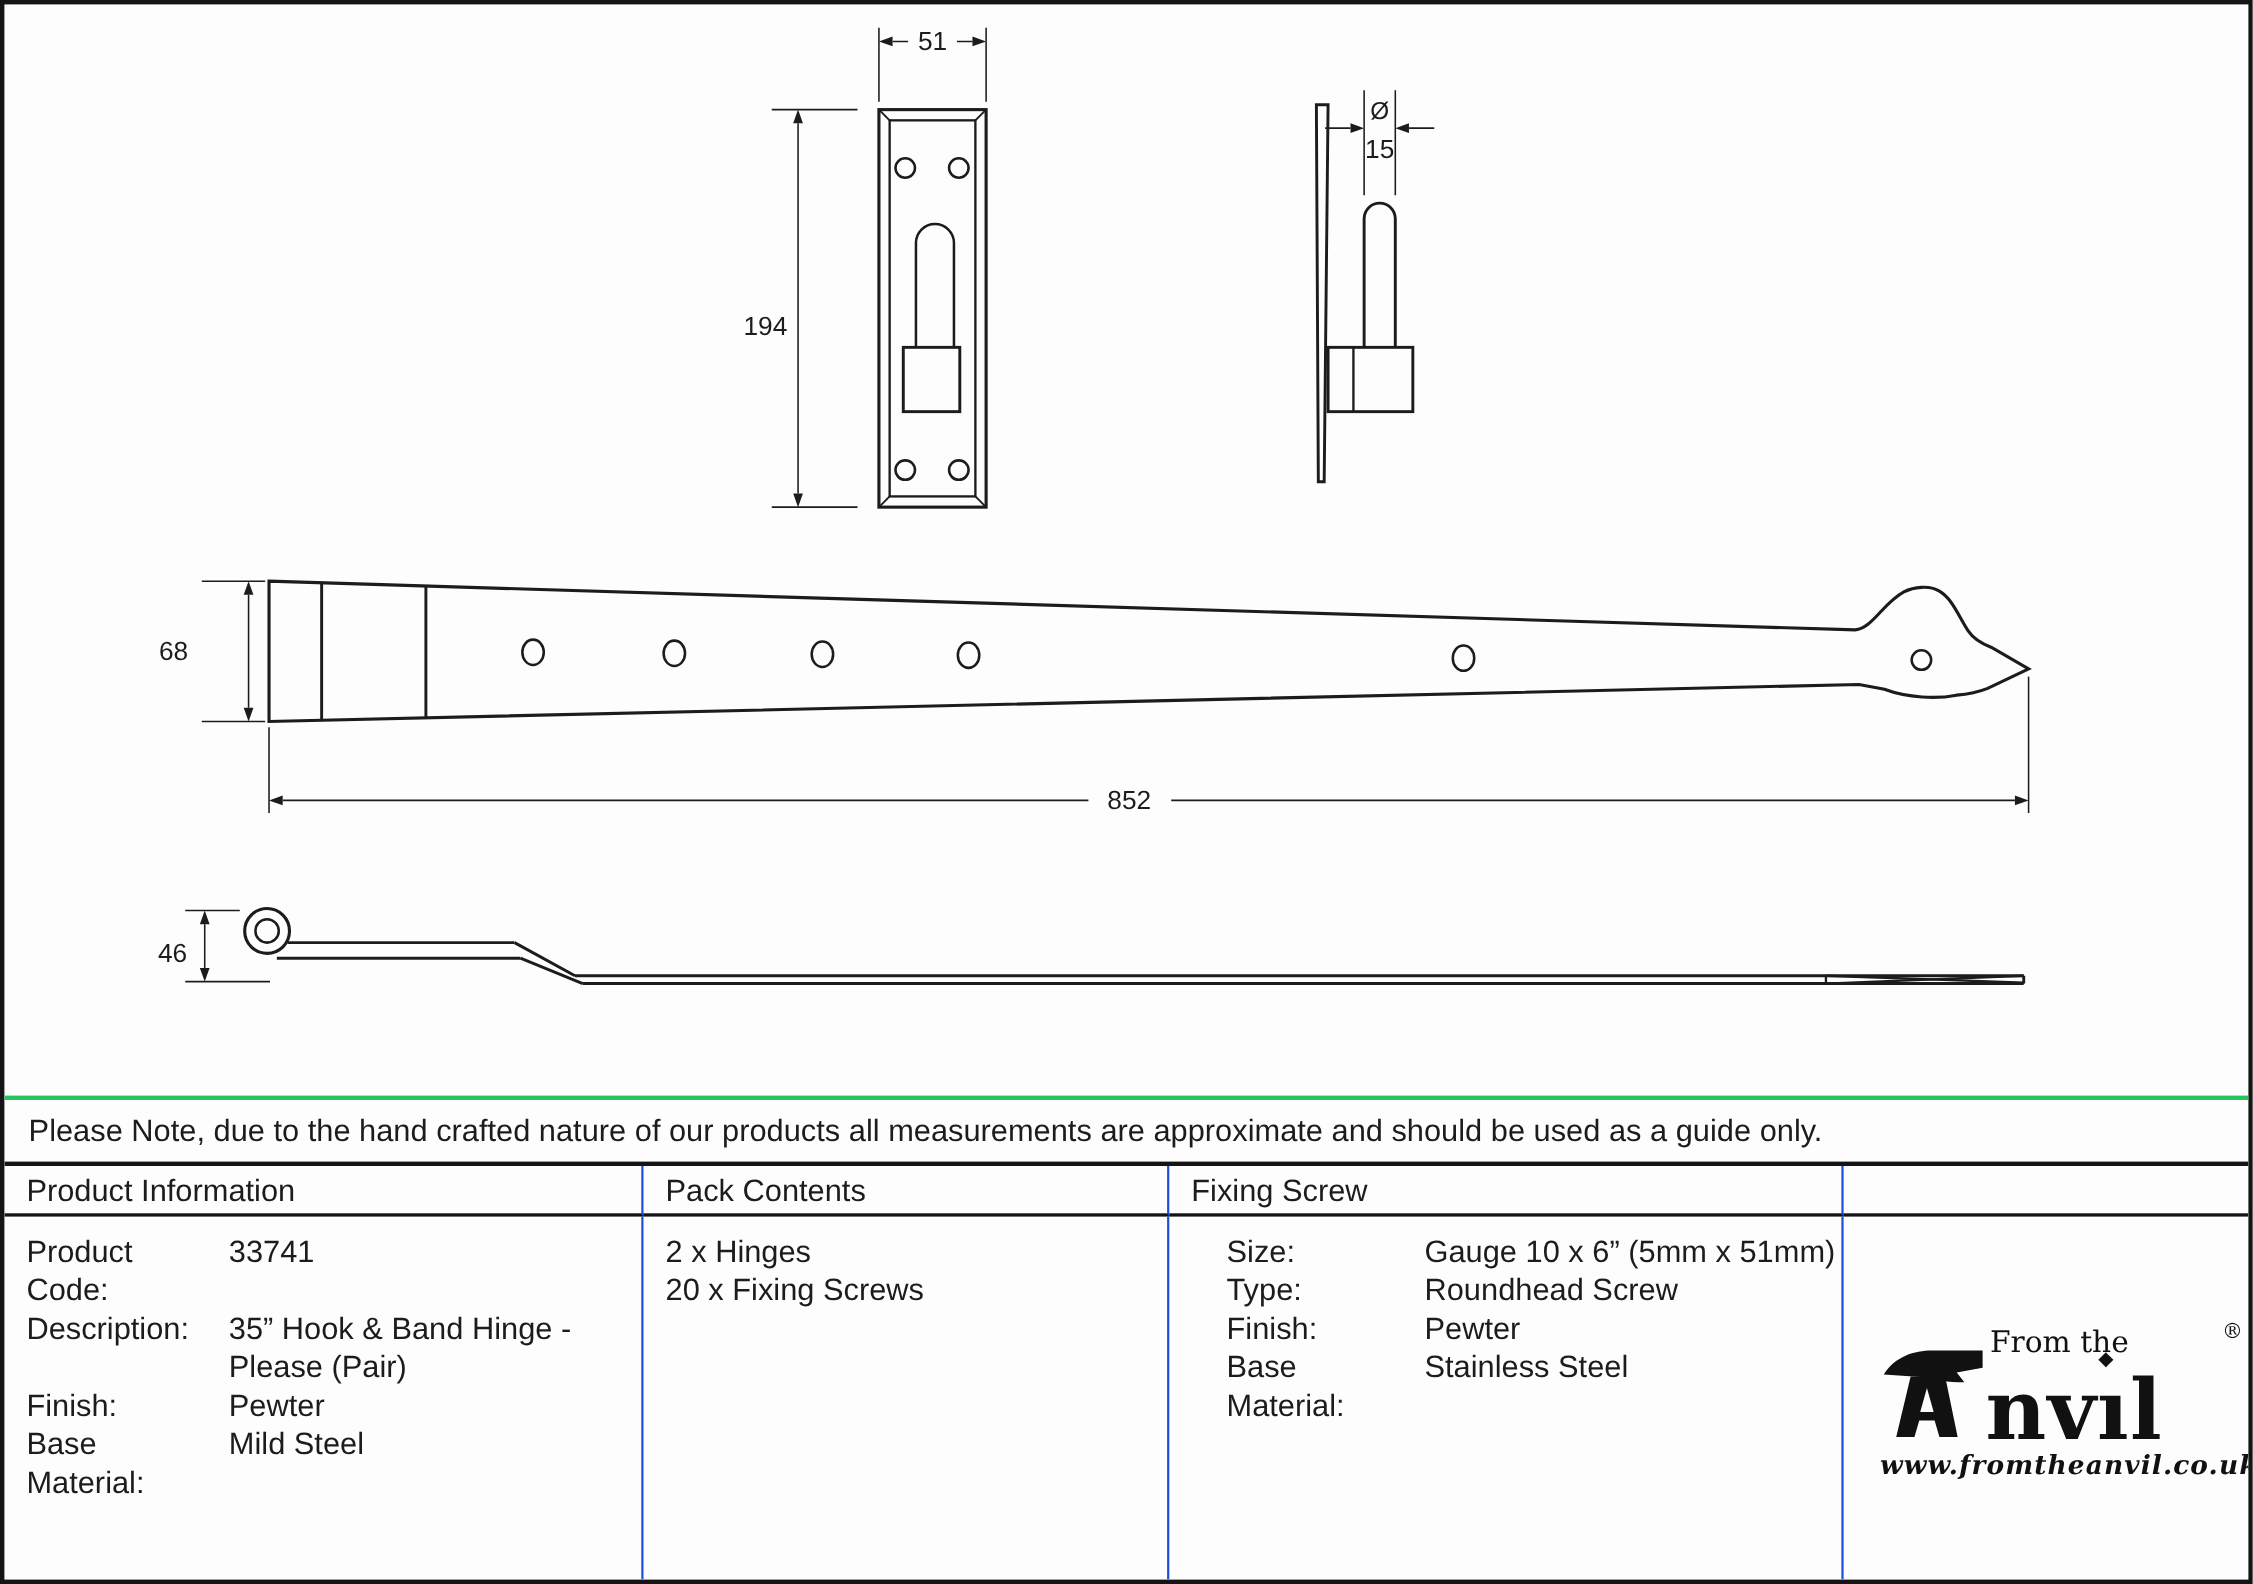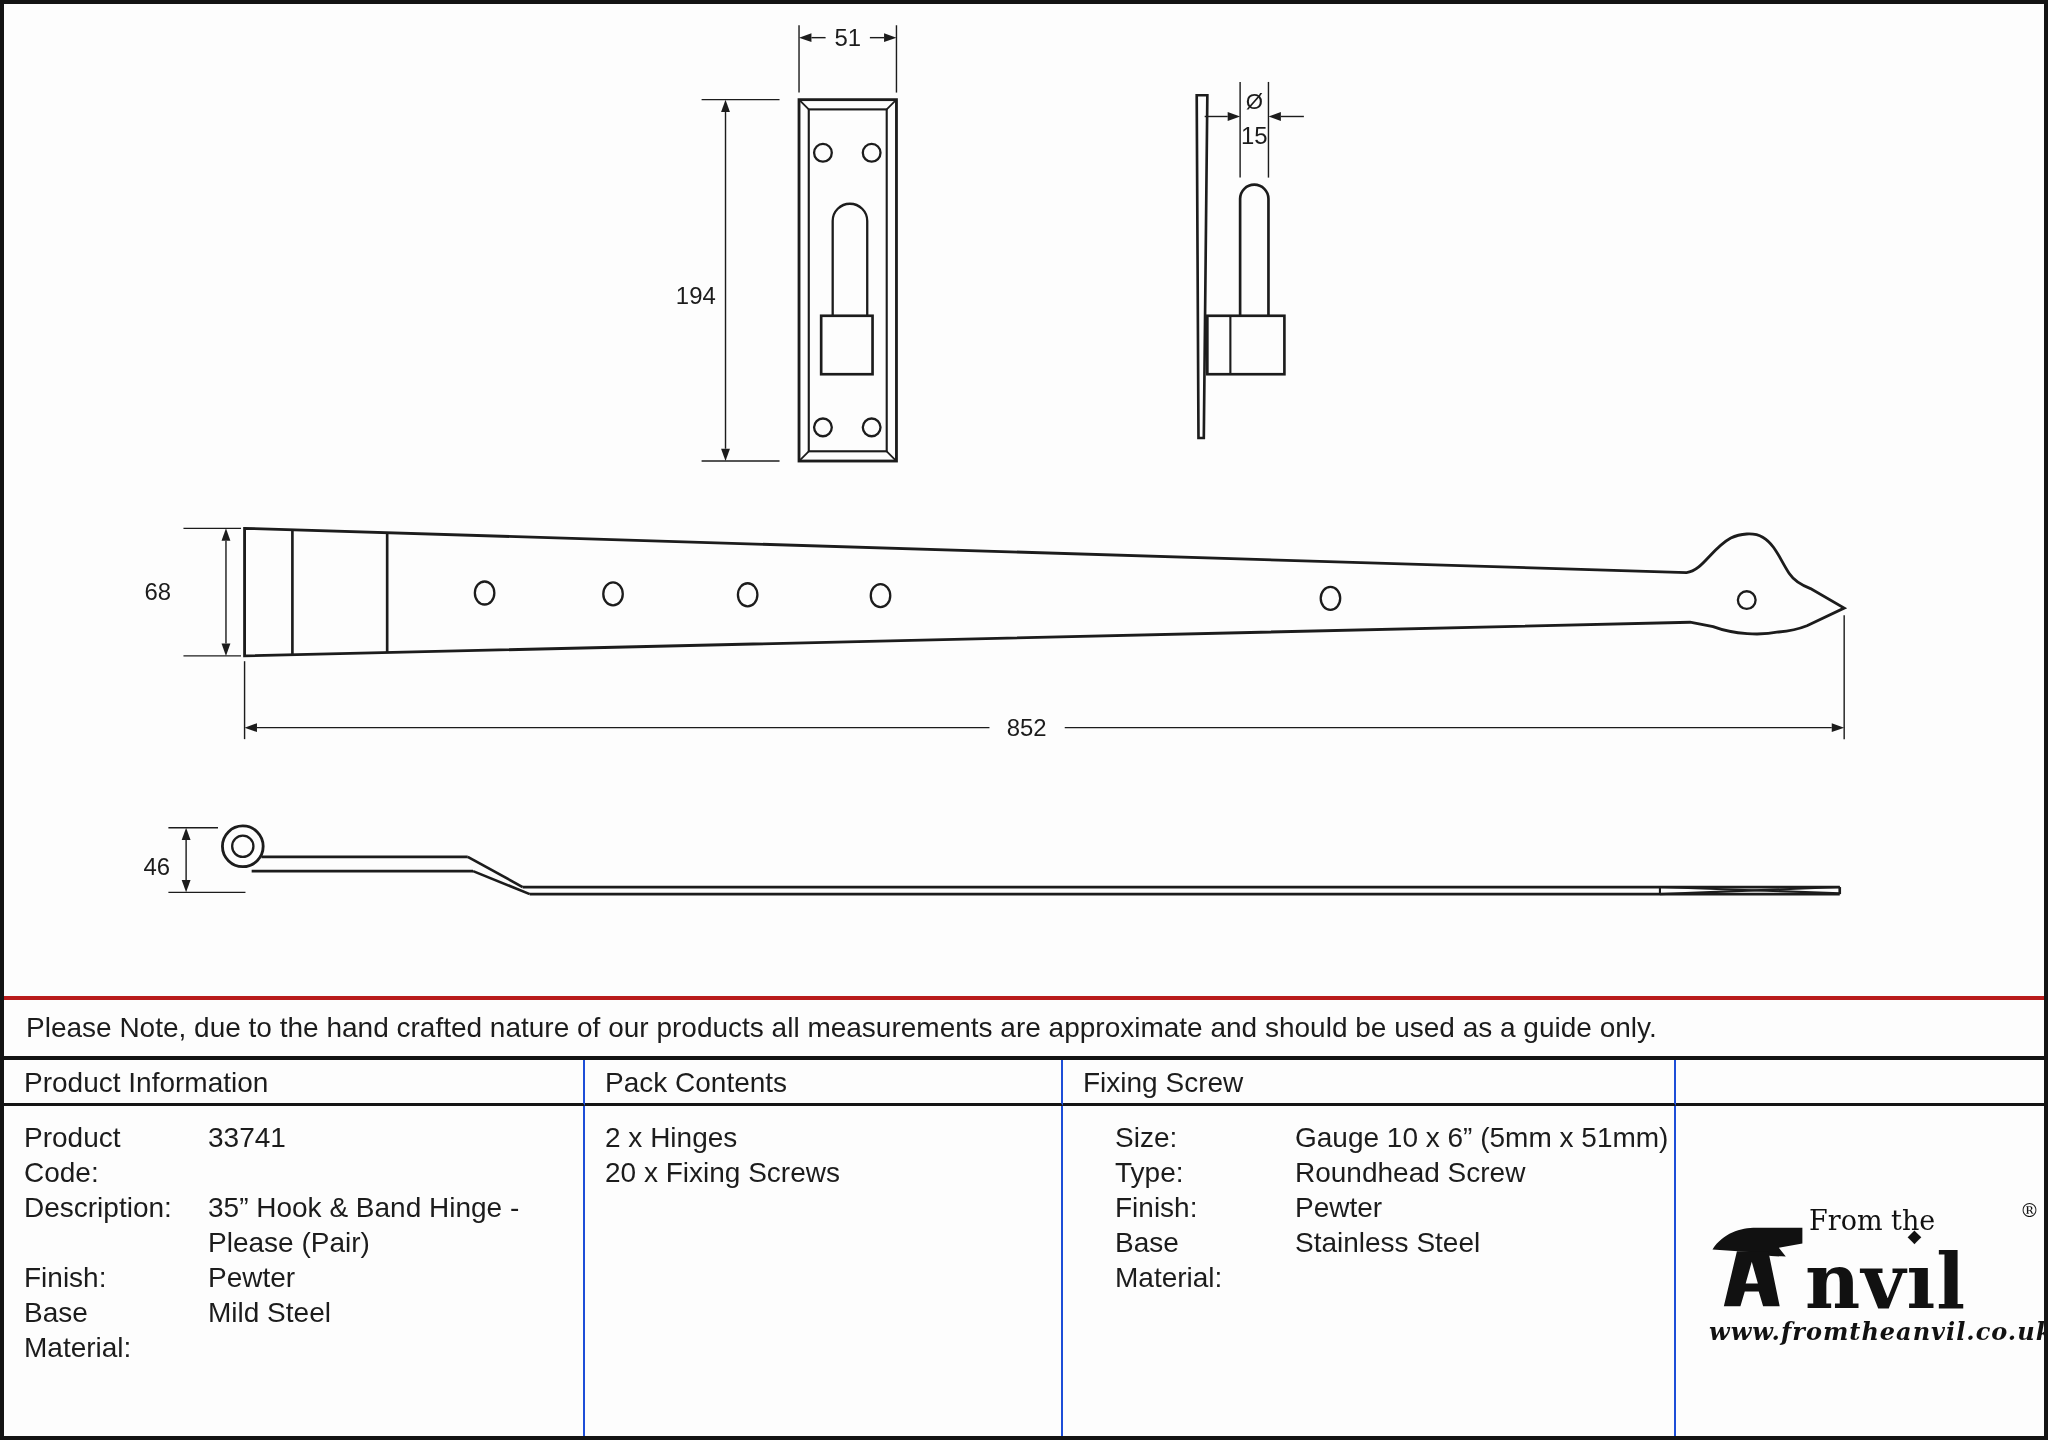--- a/index.html
+++ b/index.html
@@ -6,21 +6,21 @@
   .page{
     position:relative; width:2048px; height:1440px; background:#fdfdfd;
     box-sizing:border-box; border:4px solid #141414;
     font-family:"Liberation Sans", sans-serif; color:#1c1c1c;
     display:flex; flex-direction:column; overflow:hidden;
   }
   .drawing{ width:100%; height:992px; flex:0 0 auto; }
   .drawing svg{ display:block; width:100%; height:100%; }
 
   .note-row{
-    flex:0 0 auto; height:56px; border-top:4px solid #b91c1c;
+    flex:0 0 auto; height:56px; border-top:4px solid #22c55e;
     display:flex; align-items:center; padding-left:22px;
     font-size:28px;
   }
   .bottom{
     flex:1 1 auto; border-top:4px solid #141414;
     display:grid;
     grid-template-columns:581px 478px 613px 1fr;
     grid-template-rows:46px 1fr;
   }
   .hcell{

